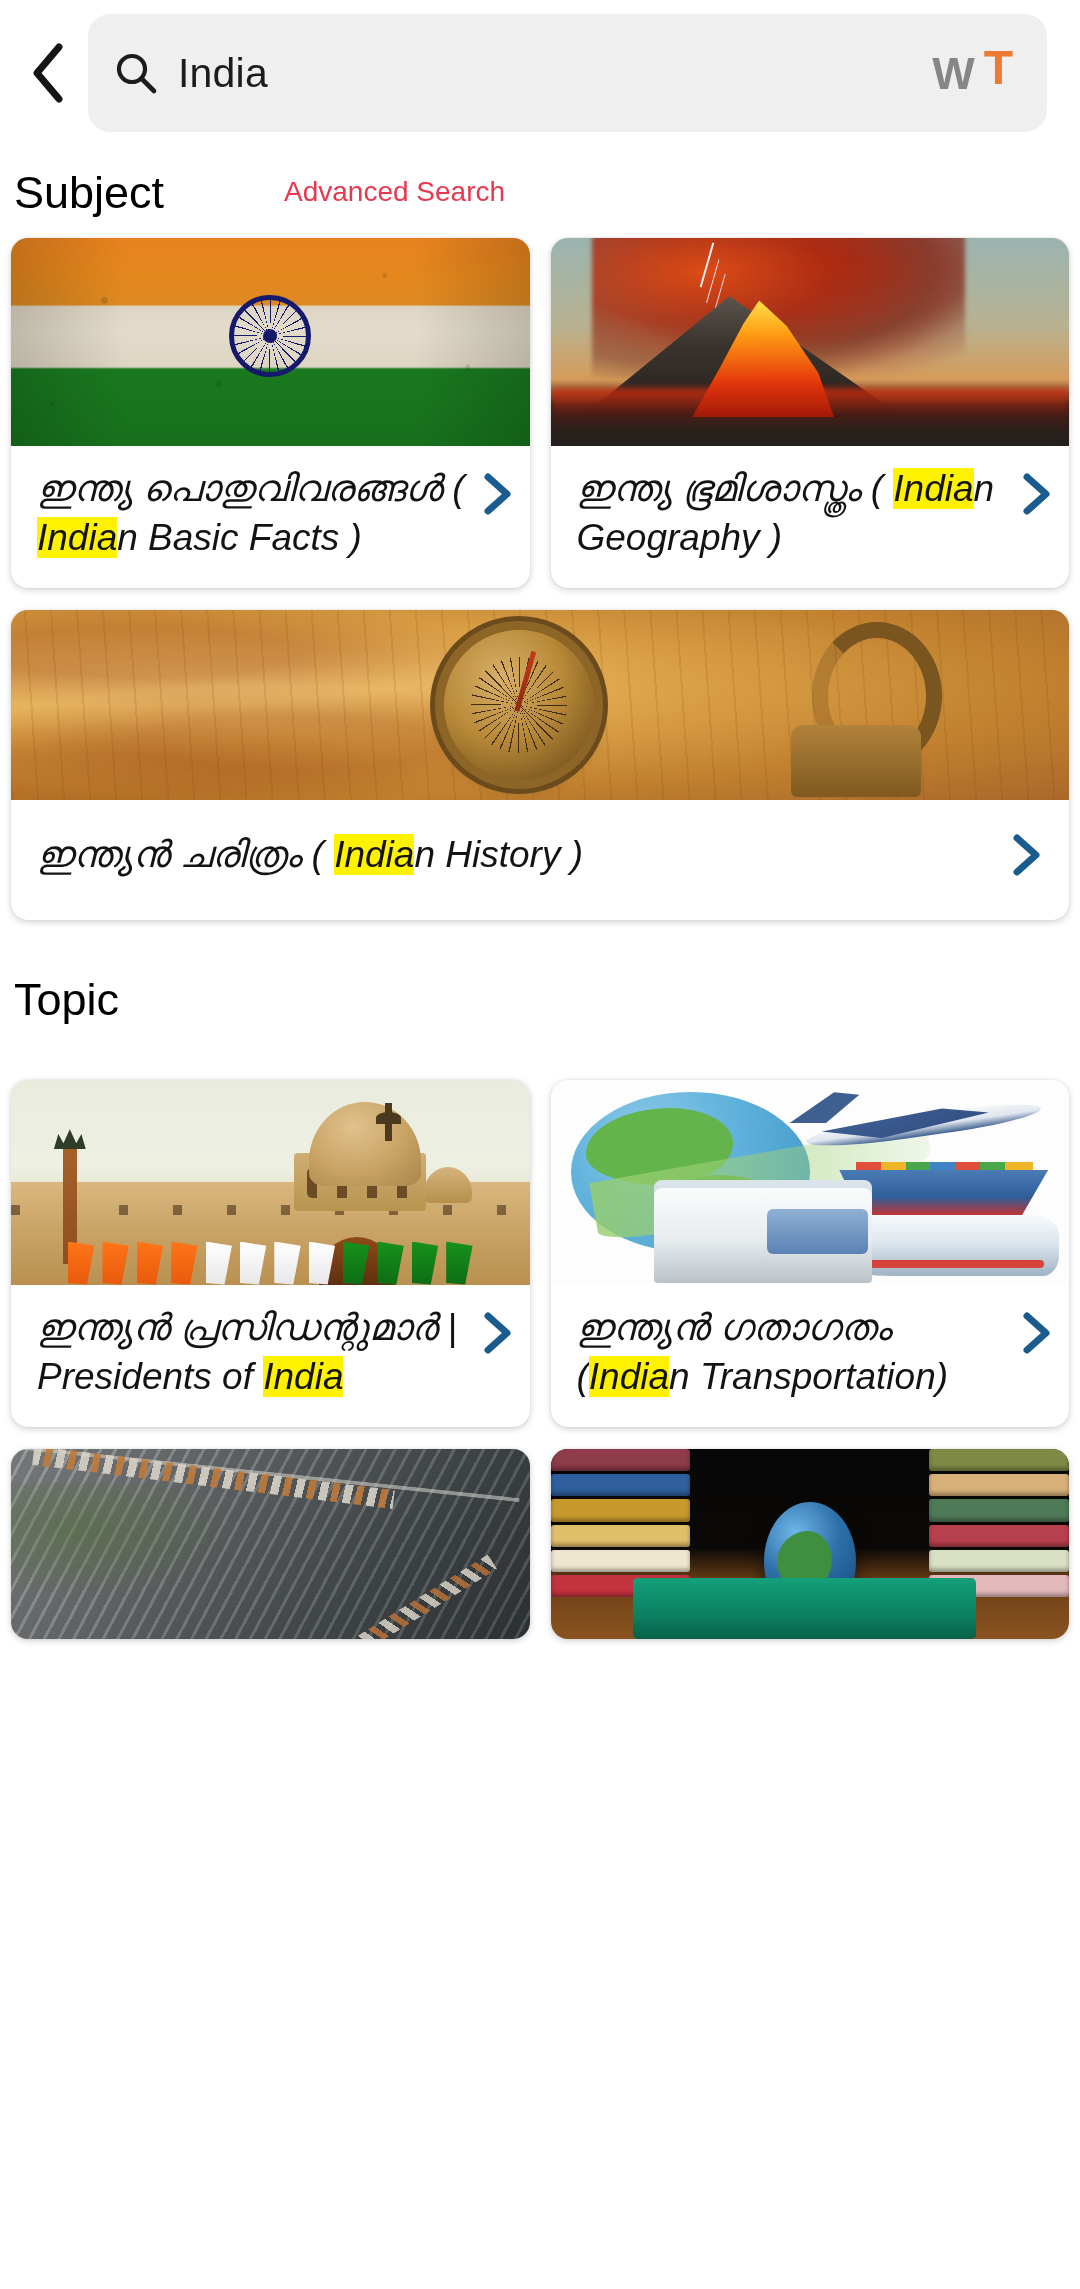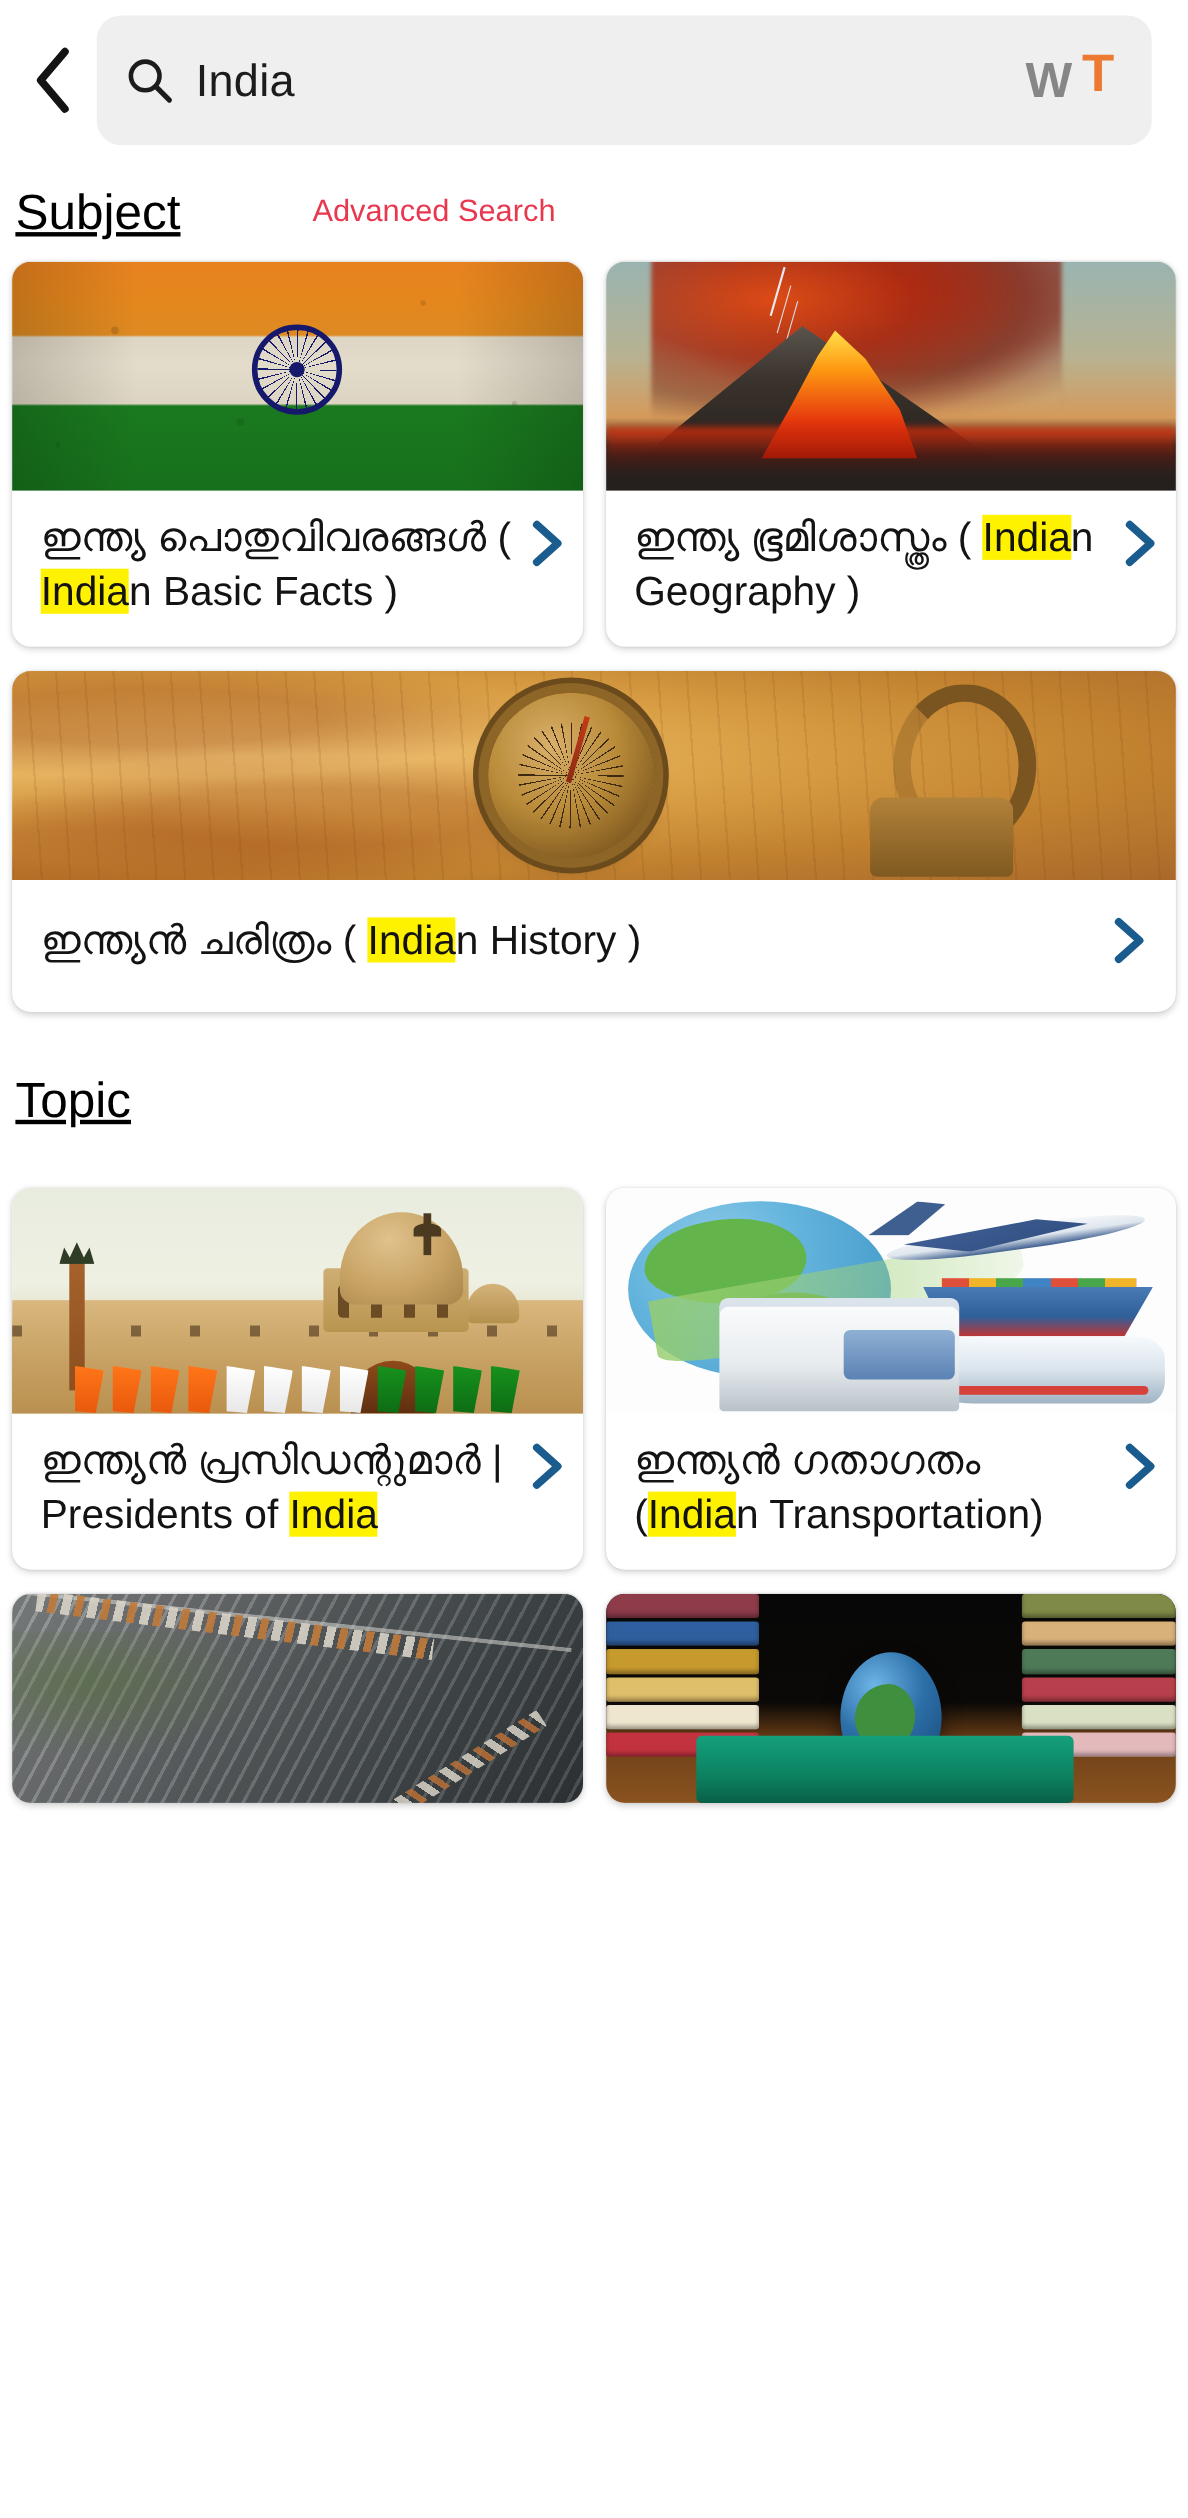--- a/index.html
+++ b/index.html
@@ -75,21 +75,20 @@
   }
   .wt-w { color: #868686; font-size: 45px; }
   .wt-t { color: #ec7a33; font-size: 48px; position: relative; top: -5px; }
 
   
   .section-head {
     position: relative;
     height: 92px;
     display: flex;
     align-items: center;
-    text-decoration: underline;
   }
   .section-title {
     font-size: 45px;
     color: #000000;
     padding-left: 14px;
     line-height: 1;
   }
   .advanced-search {
     position: absolute;
     left: 284px;
@@ -101,21 +100,21 @@
     white-space: nowrap;
   }
 
   
   .grid {
     display: flex;
     gap: 21px;
     padding: 0 11px;
     align-items: flex-start;
   }
-  .grid-col { flex: 1 1 0; min-width: 0; }
+  .grid-col { flex: 1 1 0; min-width: 0; font-style: italic; }
 
   .card {
     background: #ffffff;
     border-radius: 17px;
     box-shadow: 0 2px 7px rgba(0,0,0,0.18), 0 0 2px rgba(0,0,0,0.10);
     overflow: hidden;
   }
 
   .card-thumb {
     width: 100%;

